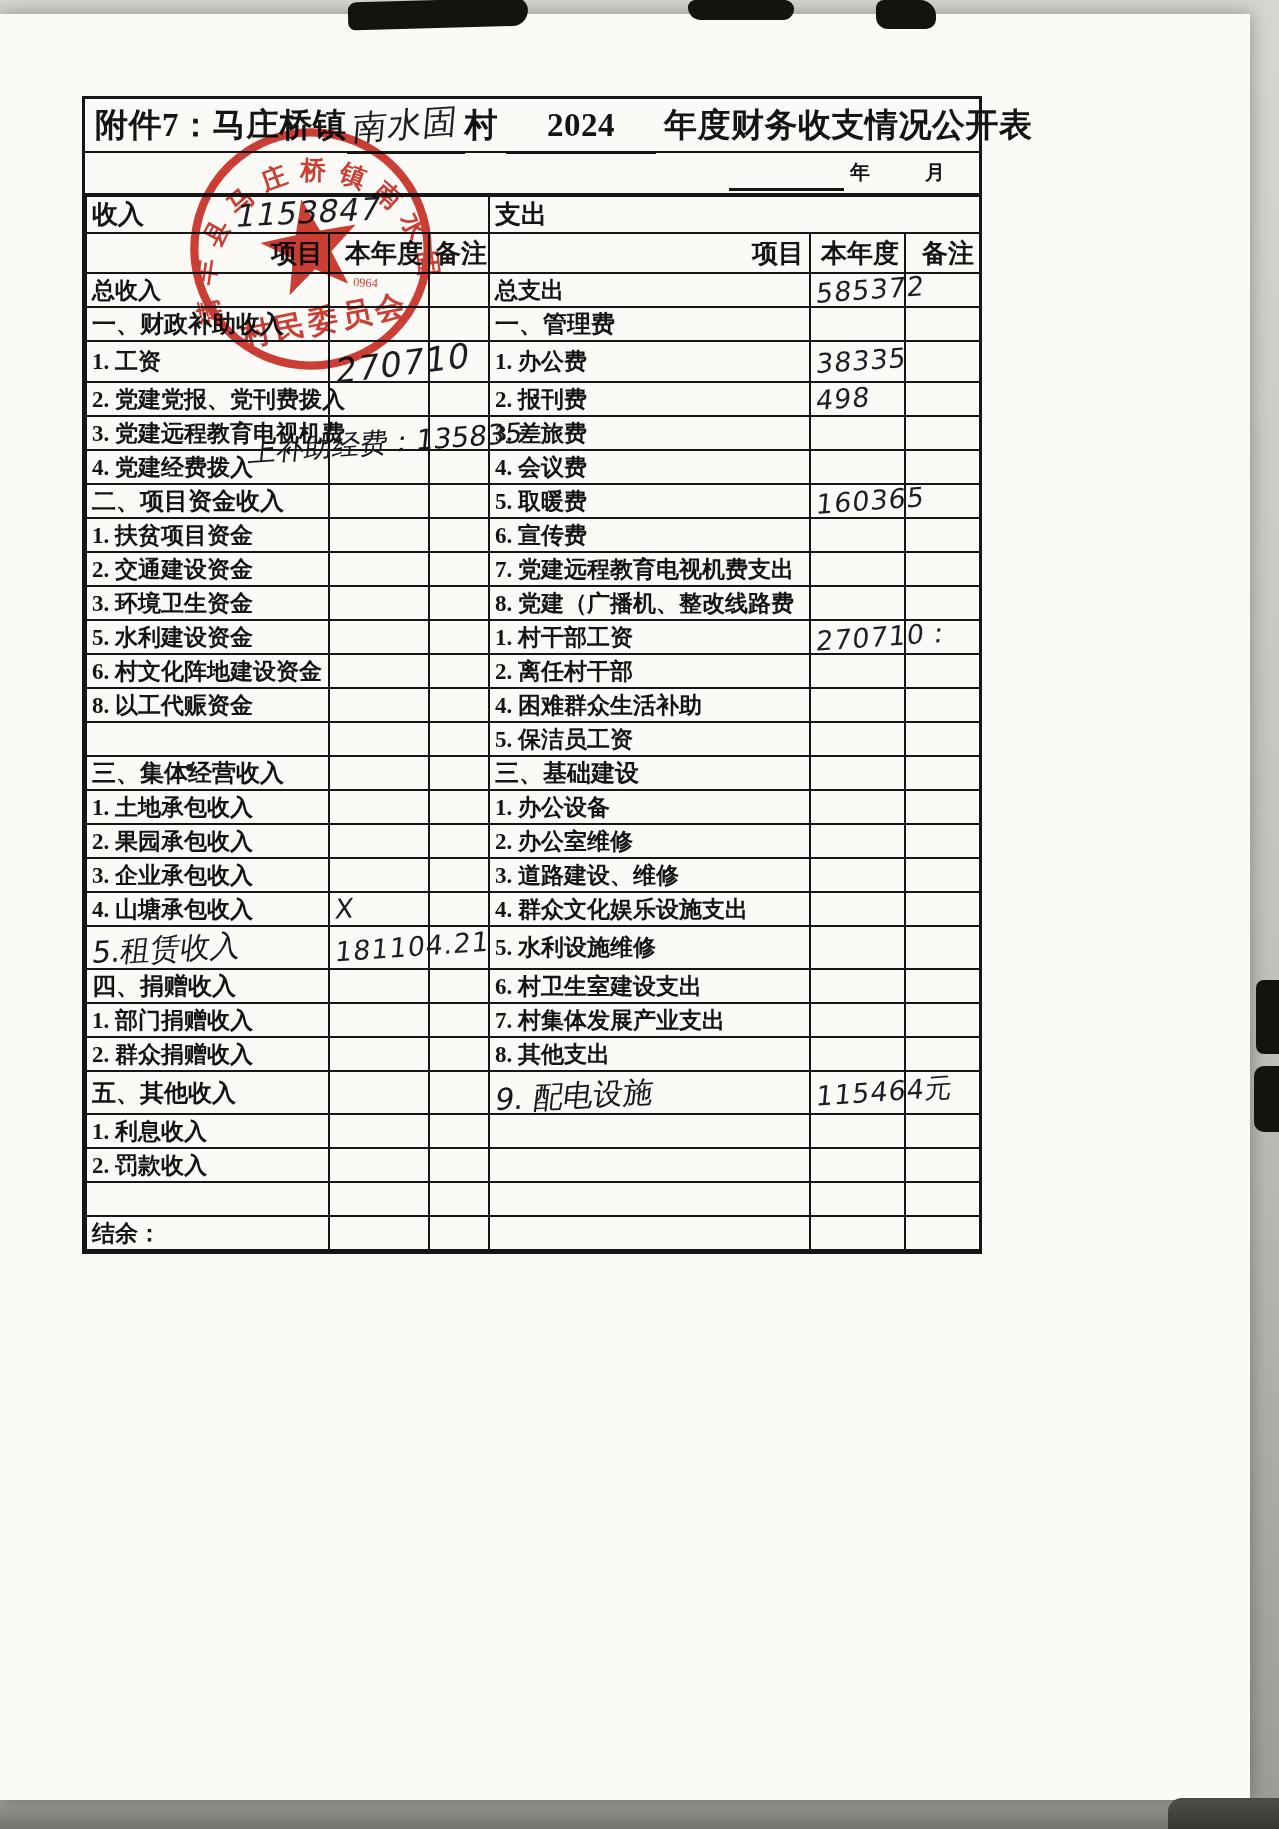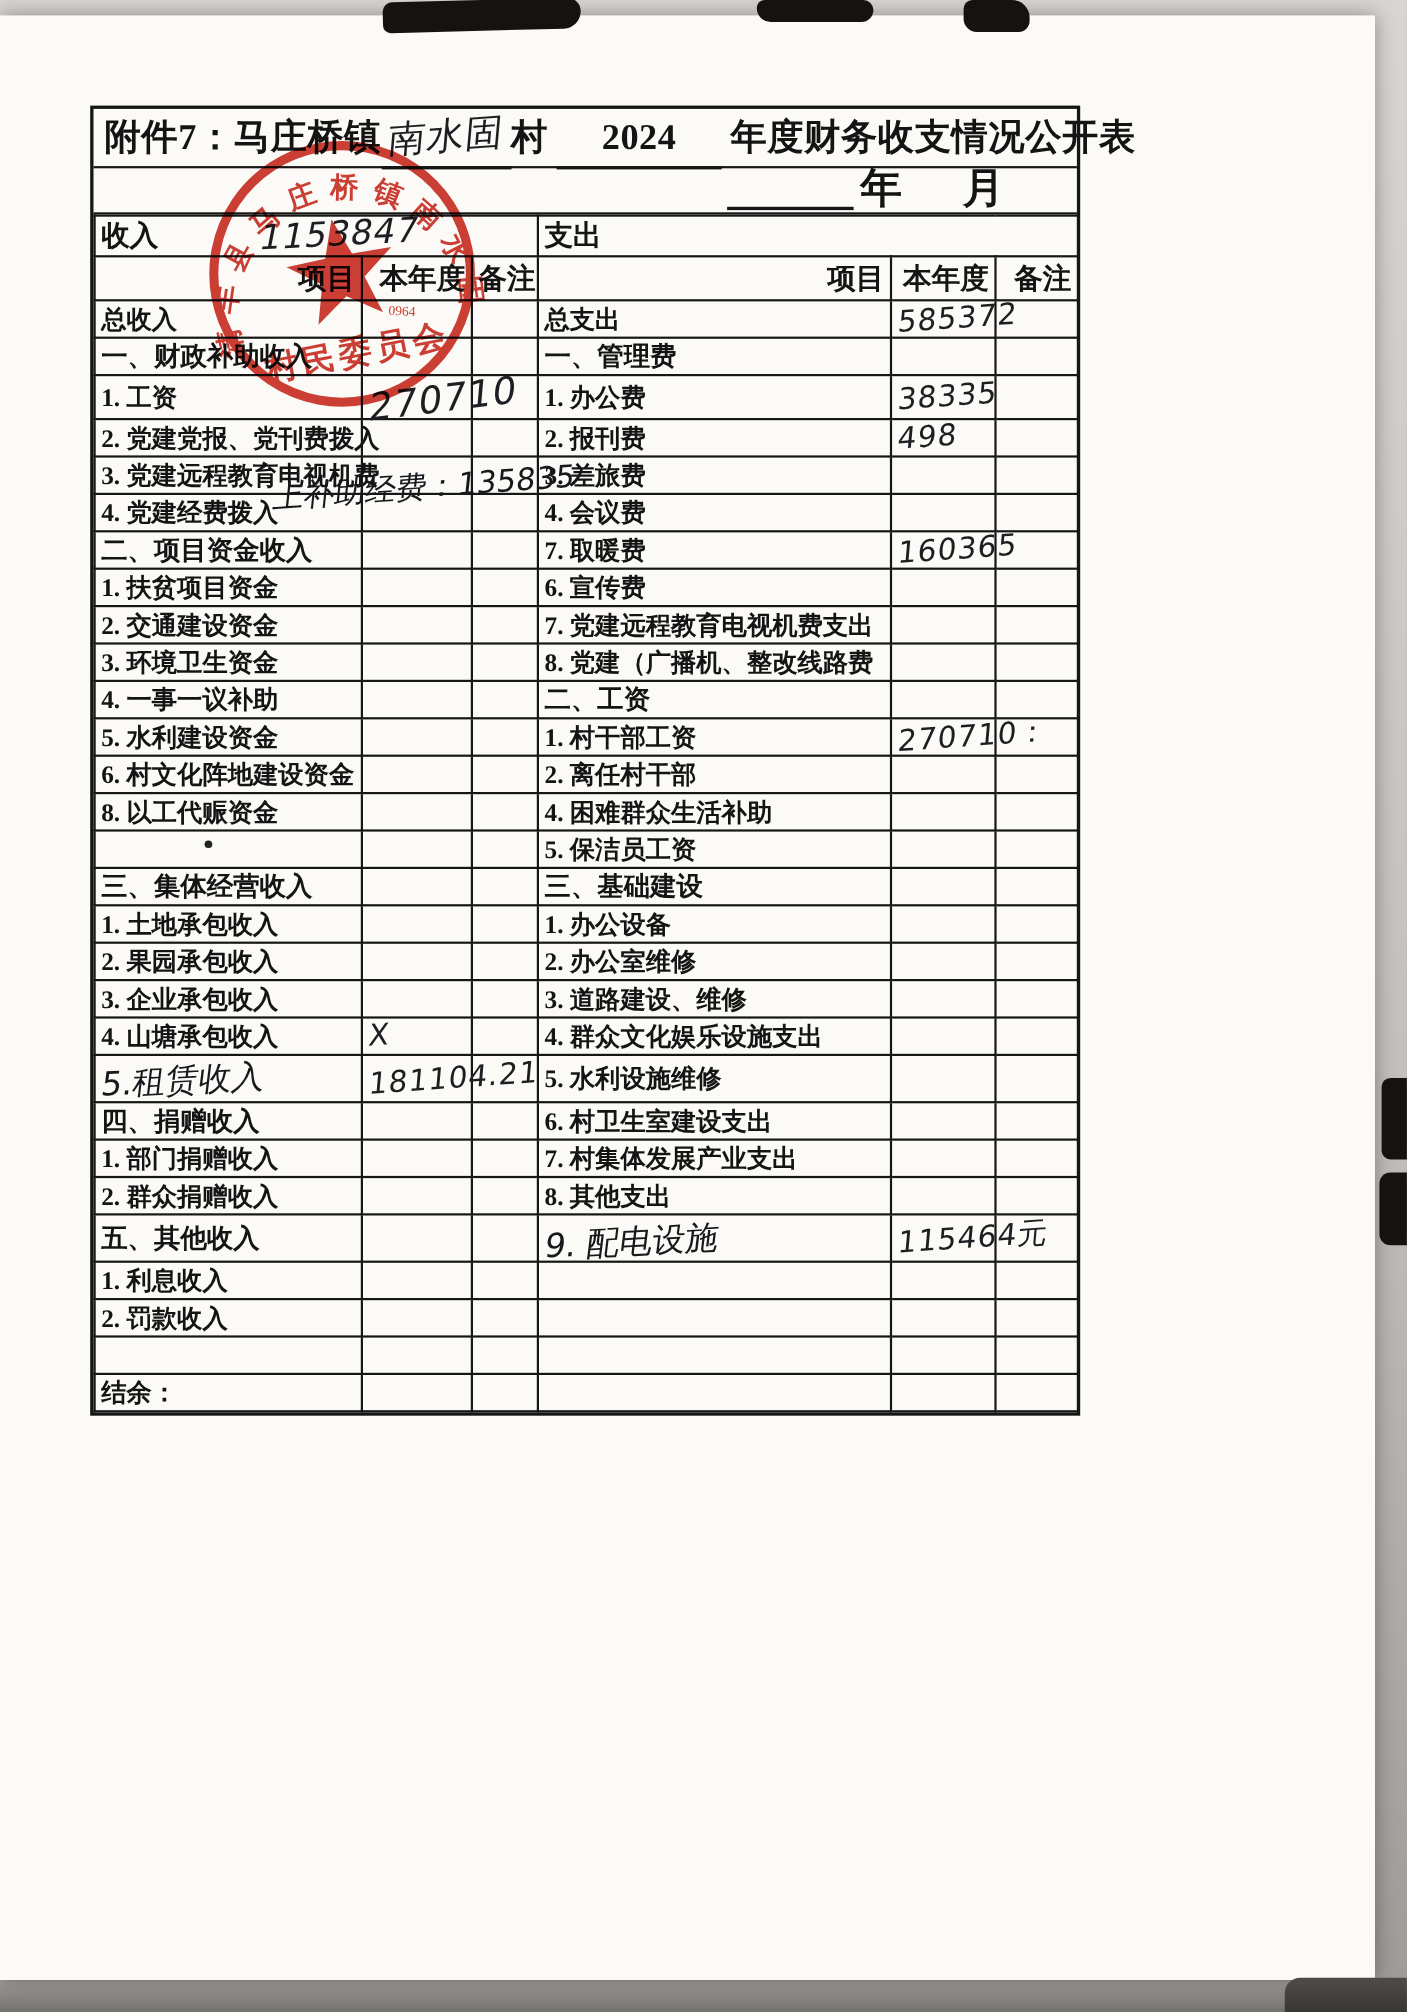--- a/index.html
+++ b/index.html
@@ -12,21 +12,21 @@
   .doc{position:absolute;left:82px;top:96px;width:894px;border:3px solid #161616;
        color:#141414;}
   .title-row{height:52px;line-height:52px;border-bottom:2px solid #161616;
              font-size:33px;font-weight:700;white-space:nowrap;padding-left:10px;
              letter-spacing:.5px;}
   .u-village{display:inline-block;min-width:118px;border-bottom:3px solid #161616;
              text-align:center;}
   .u-year{display:inline-block;min-width:150px;border-bottom:3px solid #161616;
           text-align:center;margin:0 8px;}
   .date-row{height:40px;line-height:38px;border-bottom:2px solid #161616;
-            font-size:38px;font-weight:700;text-align:right;padding-right:66px;}
+            font-size:20px;font-weight:700;text-align:right;padding-right:34px;}
   .u-blank{display:inline-block;width:115px;border-bottom:3px solid #161616;
            height:30px;vertical-align:bottom;margin-right:6px;}
   .gap{display:inline-block;width:55px;}
   table{border-collapse:collapse;width:100%;table-layout:fixed;}
   td{border:2px solid #161616;font-size:23px;font-weight:700;padding:0 5px;
      height:32px;overflow:visible;white-space:nowrap;}
   td.sechead{font-size:24px;font-weight:700;}
   .half-head{font-size:26px;font-weight:800;height:34px;}
   .col-head{font-size:26px;font-weight:800;text-align:right;height:38px;}
   
@@ -144,21 +144,21 @@
             <td></td>
             <td></td>
             <td>4. 会议费</td>
             <td></td>
             <td></td>
           </tr>
           <tr>
             <td class="sechead">二、项目资金收入</td>
             <td></td>
             <td></td>
-            <td>7. 取暖费</td>
+            <td>5. 取暖费</td>
             <td><span class="hand">160365</span></td>
             <td></td>
           </tr>
           <tr>
             <td>1. 扶贫项目资金</td>
             <td></td>
             <td></td>
             <td>6. 宣传费</td>
             <td></td>
             <td></td>
@@ -169,28 +169,20 @@
             <td></td>
             <td>7. 党建远程教育电视机费支出</td>
             <td></td>
             <td></td>
           </tr>
           <tr>
             <td>3. 环境卫生资金</td>
             <td></td>
             <td></td>
             <td>8. 党建（广播机、整改线路费</td>
-            <td></td>
-            <td></td>
-          </tr>
-          <tr>
-            <td>4. 一事一议补助</td>
-            <td></td>
-            <td></td>
-            <td class="sechead">二、工资</td>
             <td></td>
             <td></td>
           </tr>
           <tr>
             <td>5. 水利建设资金</td>
             <td></td>
             <td></td>
             <td>1. 村干部工资</td>
             <td><span class="hand">270710：</span></td>
             <td></td>

